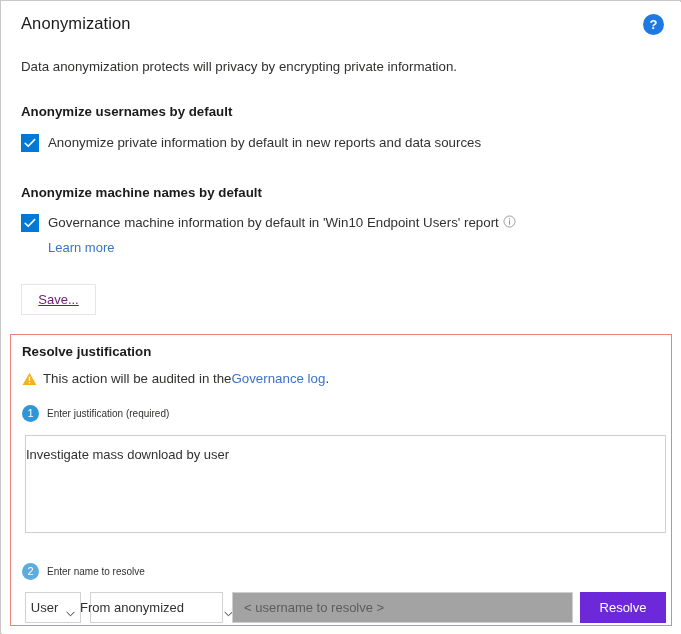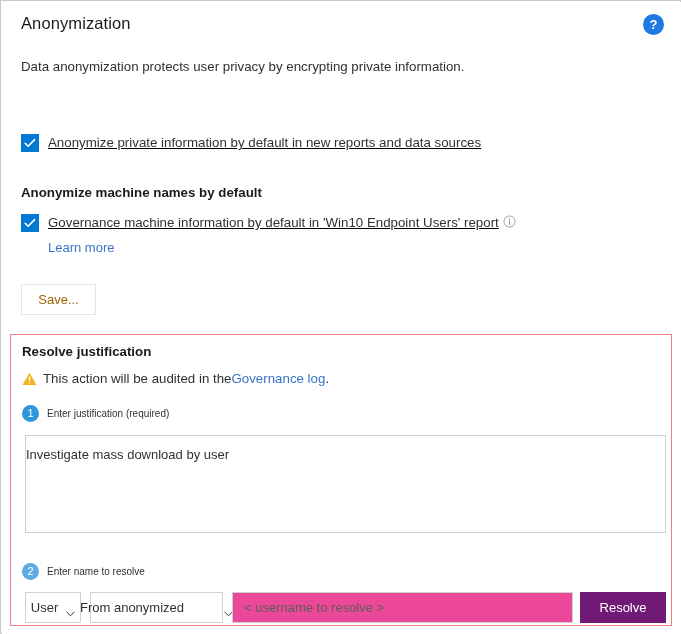--- a/index.html
+++ b/index.html
@@ -84,21 +84,20 @@
   }
   .heading-usernames { top: 102px; }
   .heading-machines { top: 183px; }
 
   
   .checkbox-row {
     position: absolute;
     left: 19px;
     display: flex;
     align-items: flex-start;
-    text-decoration: underline;
   }
   .cbrow-1 { top: 132px; }
   .cbrow-2 { top: 212px; }
 
   .checkbox {
     width: 18px;
     height: 18px;
     box-sizing: border-box;
     background: #0078d4;
     border: 1px solid #0078d4;
@@ -137,25 +136,26 @@
   
   .save-button {
     position: absolute;
     left: 19px;
     top: 282px;
     width: 75px;
     height: 31px;
     box-sizing: border-box;
     background: #ffffff;
     border: 1px solid #e6e6e6;
-    color: #a16207;
+    color: #701a75;
     font-size: 13px;
     font-family: "Liberation Sans", sans-serif;
     cursor: default;
     padding: 0;
+    text-decoration: underline;
   }
 
   
   .resolve-panel {
     position: absolute;
     left: 8px;
     top: 332px;
     width: 662px;
     height: 292px;
     box-sizing: border-box;
@@ -274,56 +274,57 @@
   }
 
   .name-input {
     position: absolute;
     left: 207px;
     top: 0;
     width: 341px;
     height: 31px;
     box-sizing: border-box;
     border: 1px solid #cfcfcf;
-    background: #ec4899;
+    background: #a3a3a3;
     font-family: "Liberation Sans", sans-serif;
     font-size: 13px;
     color: #323130;
     padding: 0 11px;
     outline: none;
   }
   .name-input::placeholder { color: #5d5d5d; opacity: 1; }
 
   .resolve-button {
     position: absolute;
     left: 555px;
     top: 0px;
     width: 86px;
     height: 31px;
     box-sizing: border-box;
-    background: #701a75;
+    background: #6d28d9;
     border: none;
     color: #ffffff;
     font-size: 13px;
     font-family: "Liberation Sans", sans-serif;
     cursor: pointer;
   }
 </style>
 </head>
 <body>
 
 <div class="screen">
   <div class="window-frame">
     <div class="panel">
 
       <div class="page-title">Anonymization</div>
       <div class="help-icon">?</div>
 
-      <div class="intro-text">Data anonymization protects user privacy by encrypting private information.</div>
-
+      <div class="intro-text">Data anonymization protects will privacy by encrypting private information.</div>
+
+      <div class="section-heading heading-usernames">Anonymize usernames by default</div>
       <div class="checkbox-row cbrow-1">
         <span class="checkbox">
           <svg width="16" height="16" viewBox="0 0 16 16" aria-hidden="true">
             <path d="M3.2 8.3 L6.2 11.3 L12.6 4.6" fill="none" stroke="#ffffff" stroke-width="1.6" stroke-linecap="round" stroke-linejoin="round"></path>
           </svg>
         </span>
         <span class="checkbox-label">Anonymize private information by default in new reports and data sources</span>
       </div>
 
       <div class="section-heading heading-machines">Anonymize machine names by default</div>

